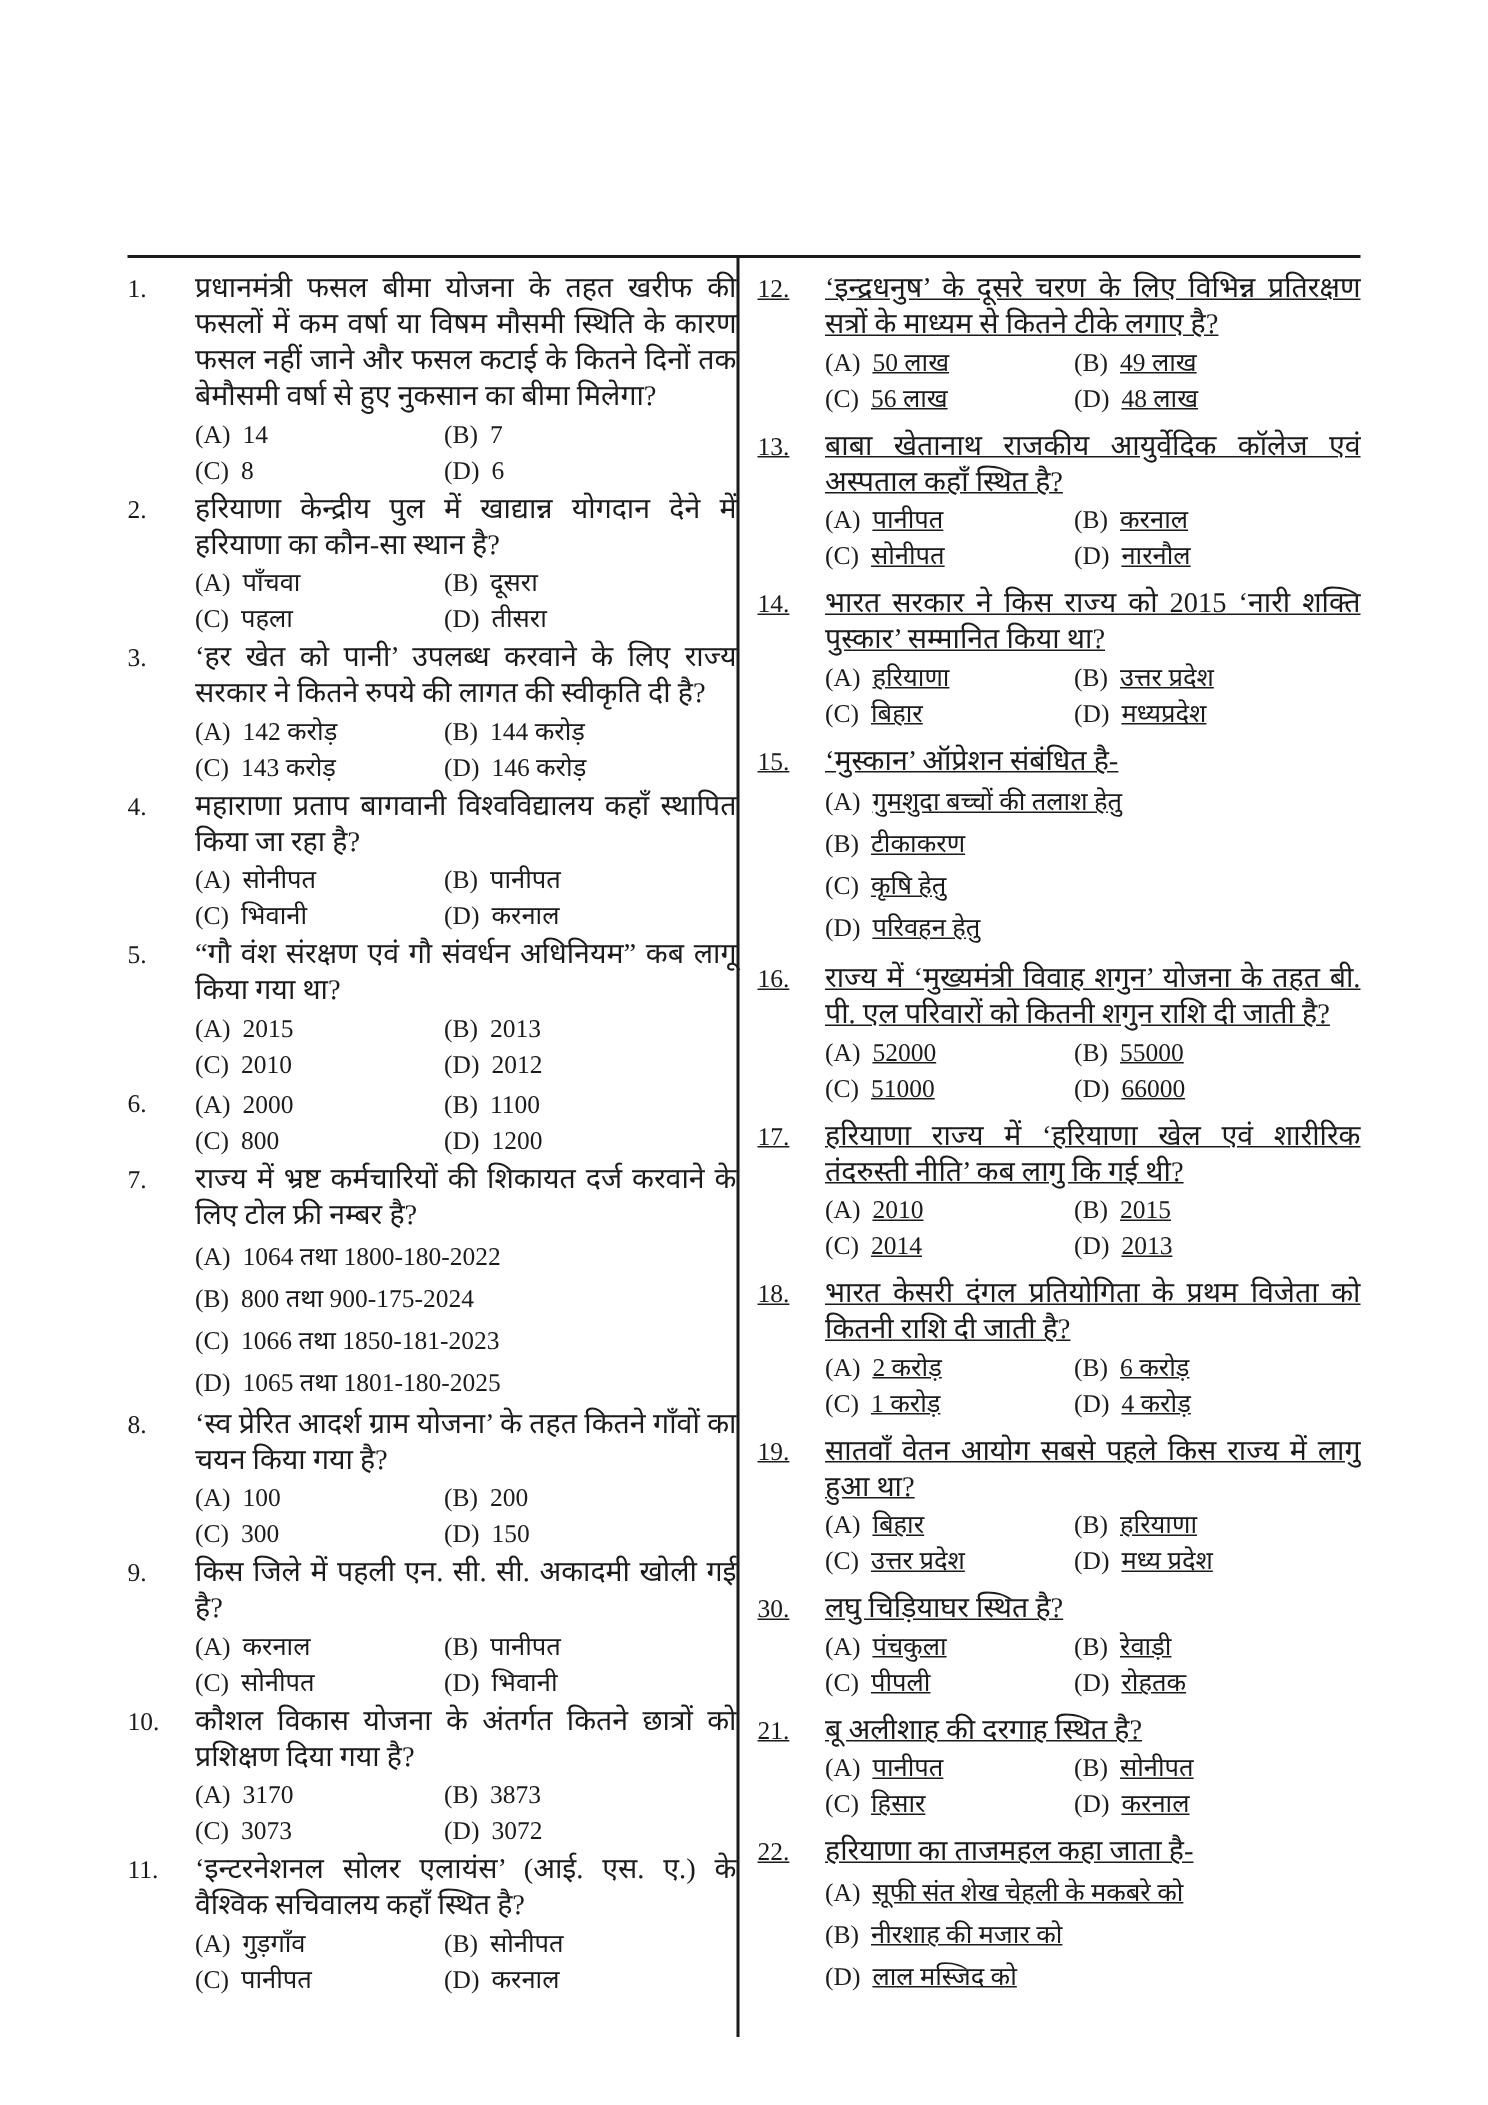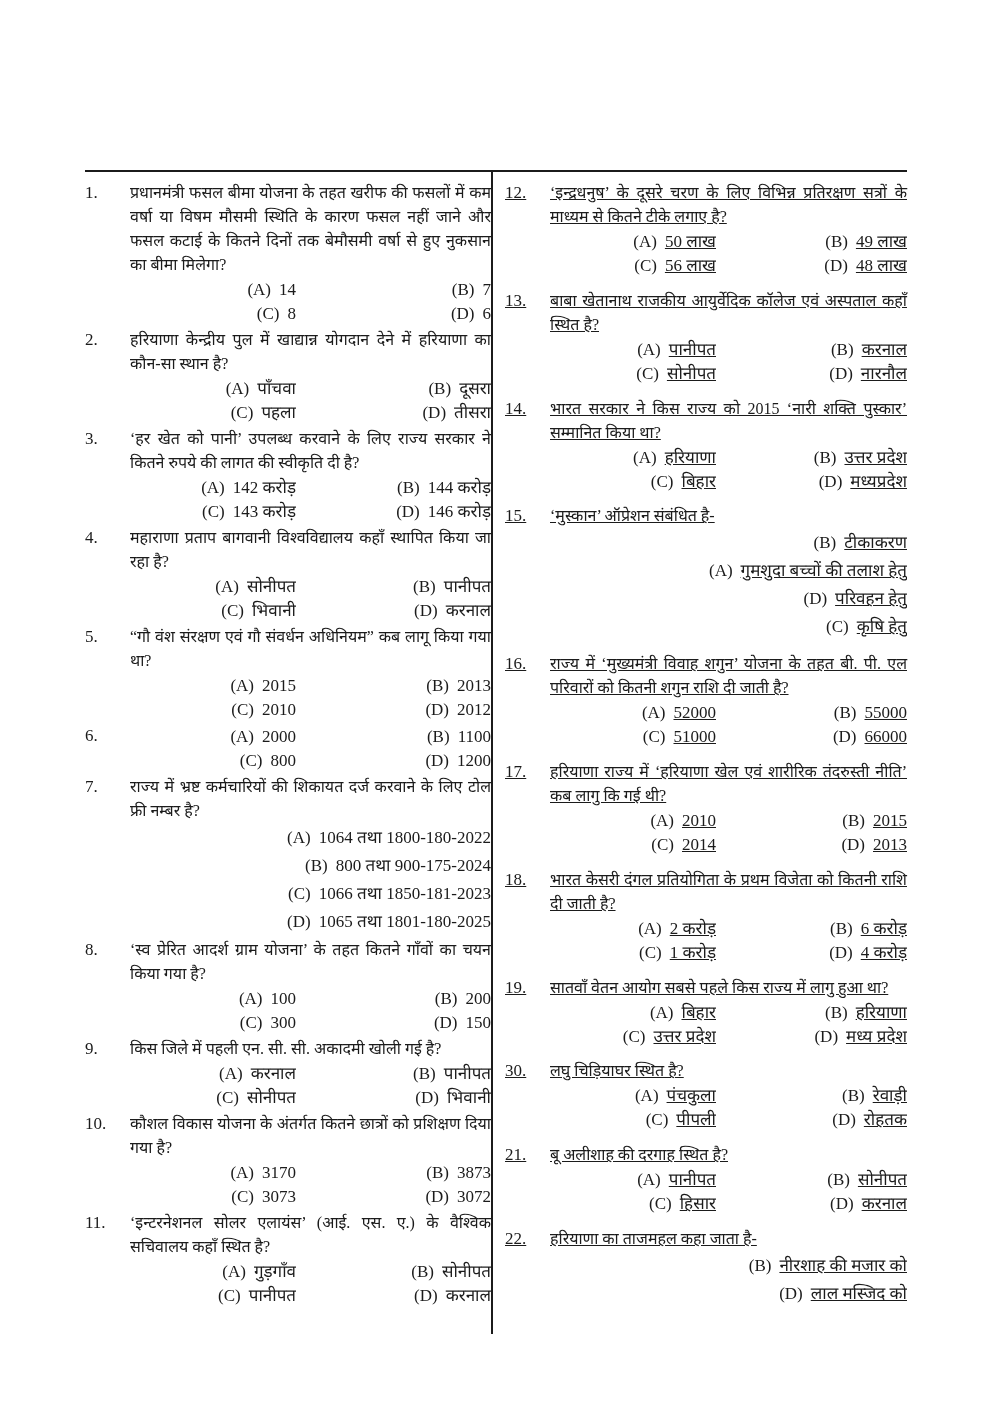--- a/index.html
+++ b/index.html
@@ -38,25 +38,25 @@
   .divider { width: 2px; background: var(--rule, #1b1b1b); }
   .question { display: flex; margin-bottom: 1px; }
   .q-number {
     flex: 0 0 45px;
     width: 45px;
     font-size: 17px;
     line-height: 24px;
   }
   .q-body { flex: 1; min-width: 0; }
   .q-text {
-    font-size: 16px;
+    font-size: 19px;
     line-height: 24px;
     text-align: justify;
   }
-  .q-options { margin: 1px 0 1px; text-align: right; }
+  .q-options { margin: 1px 0 1px; }
   .q-options.grid {
     display: grid;
     grid-template-columns: 166px 1fr;
   }
   .q-options.stack { display: block; }
   .option {
     font-size: 17px;
     line-height: 24px;
     white-space: nowrap;
     overflow: hidden;
@@ -407,33 +407,33 @@
 </div>
     </div>
   </div>
 
   <div class="question">
     <div class="q-number">15.</div>
     <div class="q-body">
       <div class="q-text">‘मुस्कान’ ऑप्रेशन संबंधित है-</div>
       <div class="q-options stack">
   <div class="option">
+    <span class="opt-label">(A)</span><span class="opt-text">गुमशुदा बच्चों की तलाश हेतु</span>
+  </div>
+
+  <div class="option">
     <span class="opt-label">(B)</span><span class="opt-text">टीकाकरण</span>
   </div>
 
   <div class="option">
-    <span class="opt-label">(A)</span><span class="opt-text">गुमशुदा बच्चों की तलाश हेतु</span>
+    <span class="opt-label">(C)</span><span class="opt-text">कृषि हेतु</span>
   </div>
 
   <div class="option">
     <span class="opt-label">(D)</span><span class="opt-text">परिवहन हेतु</span>
-  </div>
-
-  <div class="option">
-    <span class="opt-label">(C)</span><span class="opt-text">कृषि हेतु</span>
   </div>
 </div>
     </div>
   </div>
 
   <div class="question">
     <div class="q-number">16.</div>
     <div class="q-body">
       <div class="q-text">राज्य में ‘मुख्यमंत्री विवाह शगुन’ योजना के तहत बी. पी. एल परिवारों को कितनी शगुन राशि दी जाती है?</div>
       <div class="q-options grid">
@@ -574,20 +574,23 @@
   </div>
 </div>
     </div>
   </div>
 
   <div class="question">
     <div class="q-number">22.</div>
     <div class="q-body">
       <div class="q-text">हरियाणा का ताजमहल कहा जाता है-</div>
       <div class="q-options stack">
+  <div class="option">
+    <span class="opt-label">(A)</span><span class="opt-text">सूफी संत शेख चेहली के मकबरे को</span>
+  </div>
 
   <div class="option">
     <span class="opt-label">(B)</span><span class="opt-text">नीरशाह की मजार को</span>
   </div>
 
 
   <div class="option">
     <span class="opt-label">(D)</span><span class="opt-text">लाल मस्जिद को</span>
   </div>
 </div>

